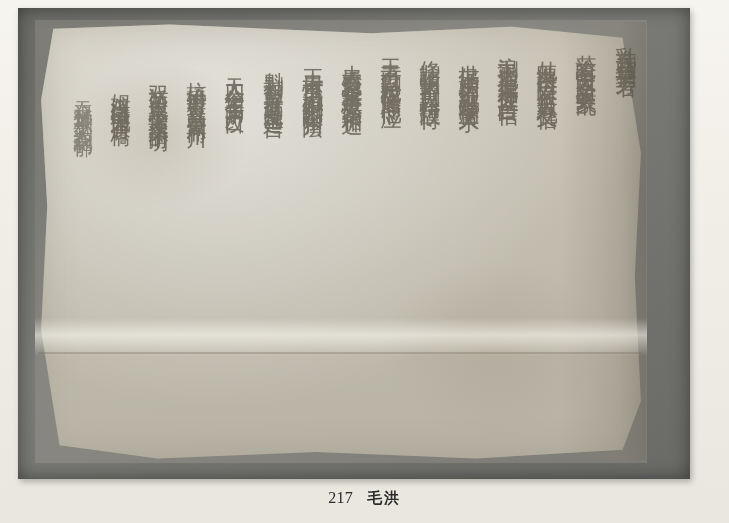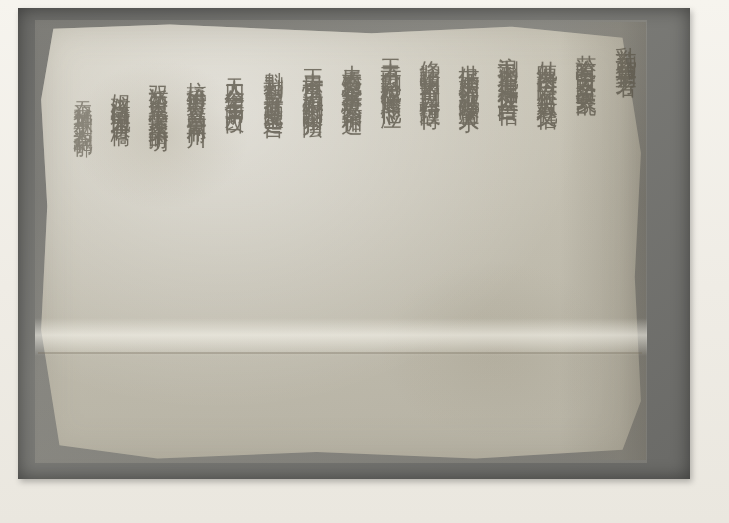--- a/index.html
+++ b/index.html
@@ -218,14 +218,17 @@
     <div class="ms-col c11">抗橋拊肵肯容高兴台主六周而川</div>
     <div class="ms-col c12">双妖西天息手換信家扶头手拊明</div>
     <div class="ms-col c13">姆溪尚橋口抛而有否橋</div>
     <div class="ms-col c14">吞祝対伸千小剥又在記剥郁</div>
   </div>
 
   <div class="leaf-wash"></div>
   <div class="leaf-band"></div>
   <div class="leaf-fold"></div>
 
+  <div class="caption">
+    <span class="page-no">217</span><span class="cap-title">毛洪</span>
+  </div>
 
 </div>
 
 </body></html>

